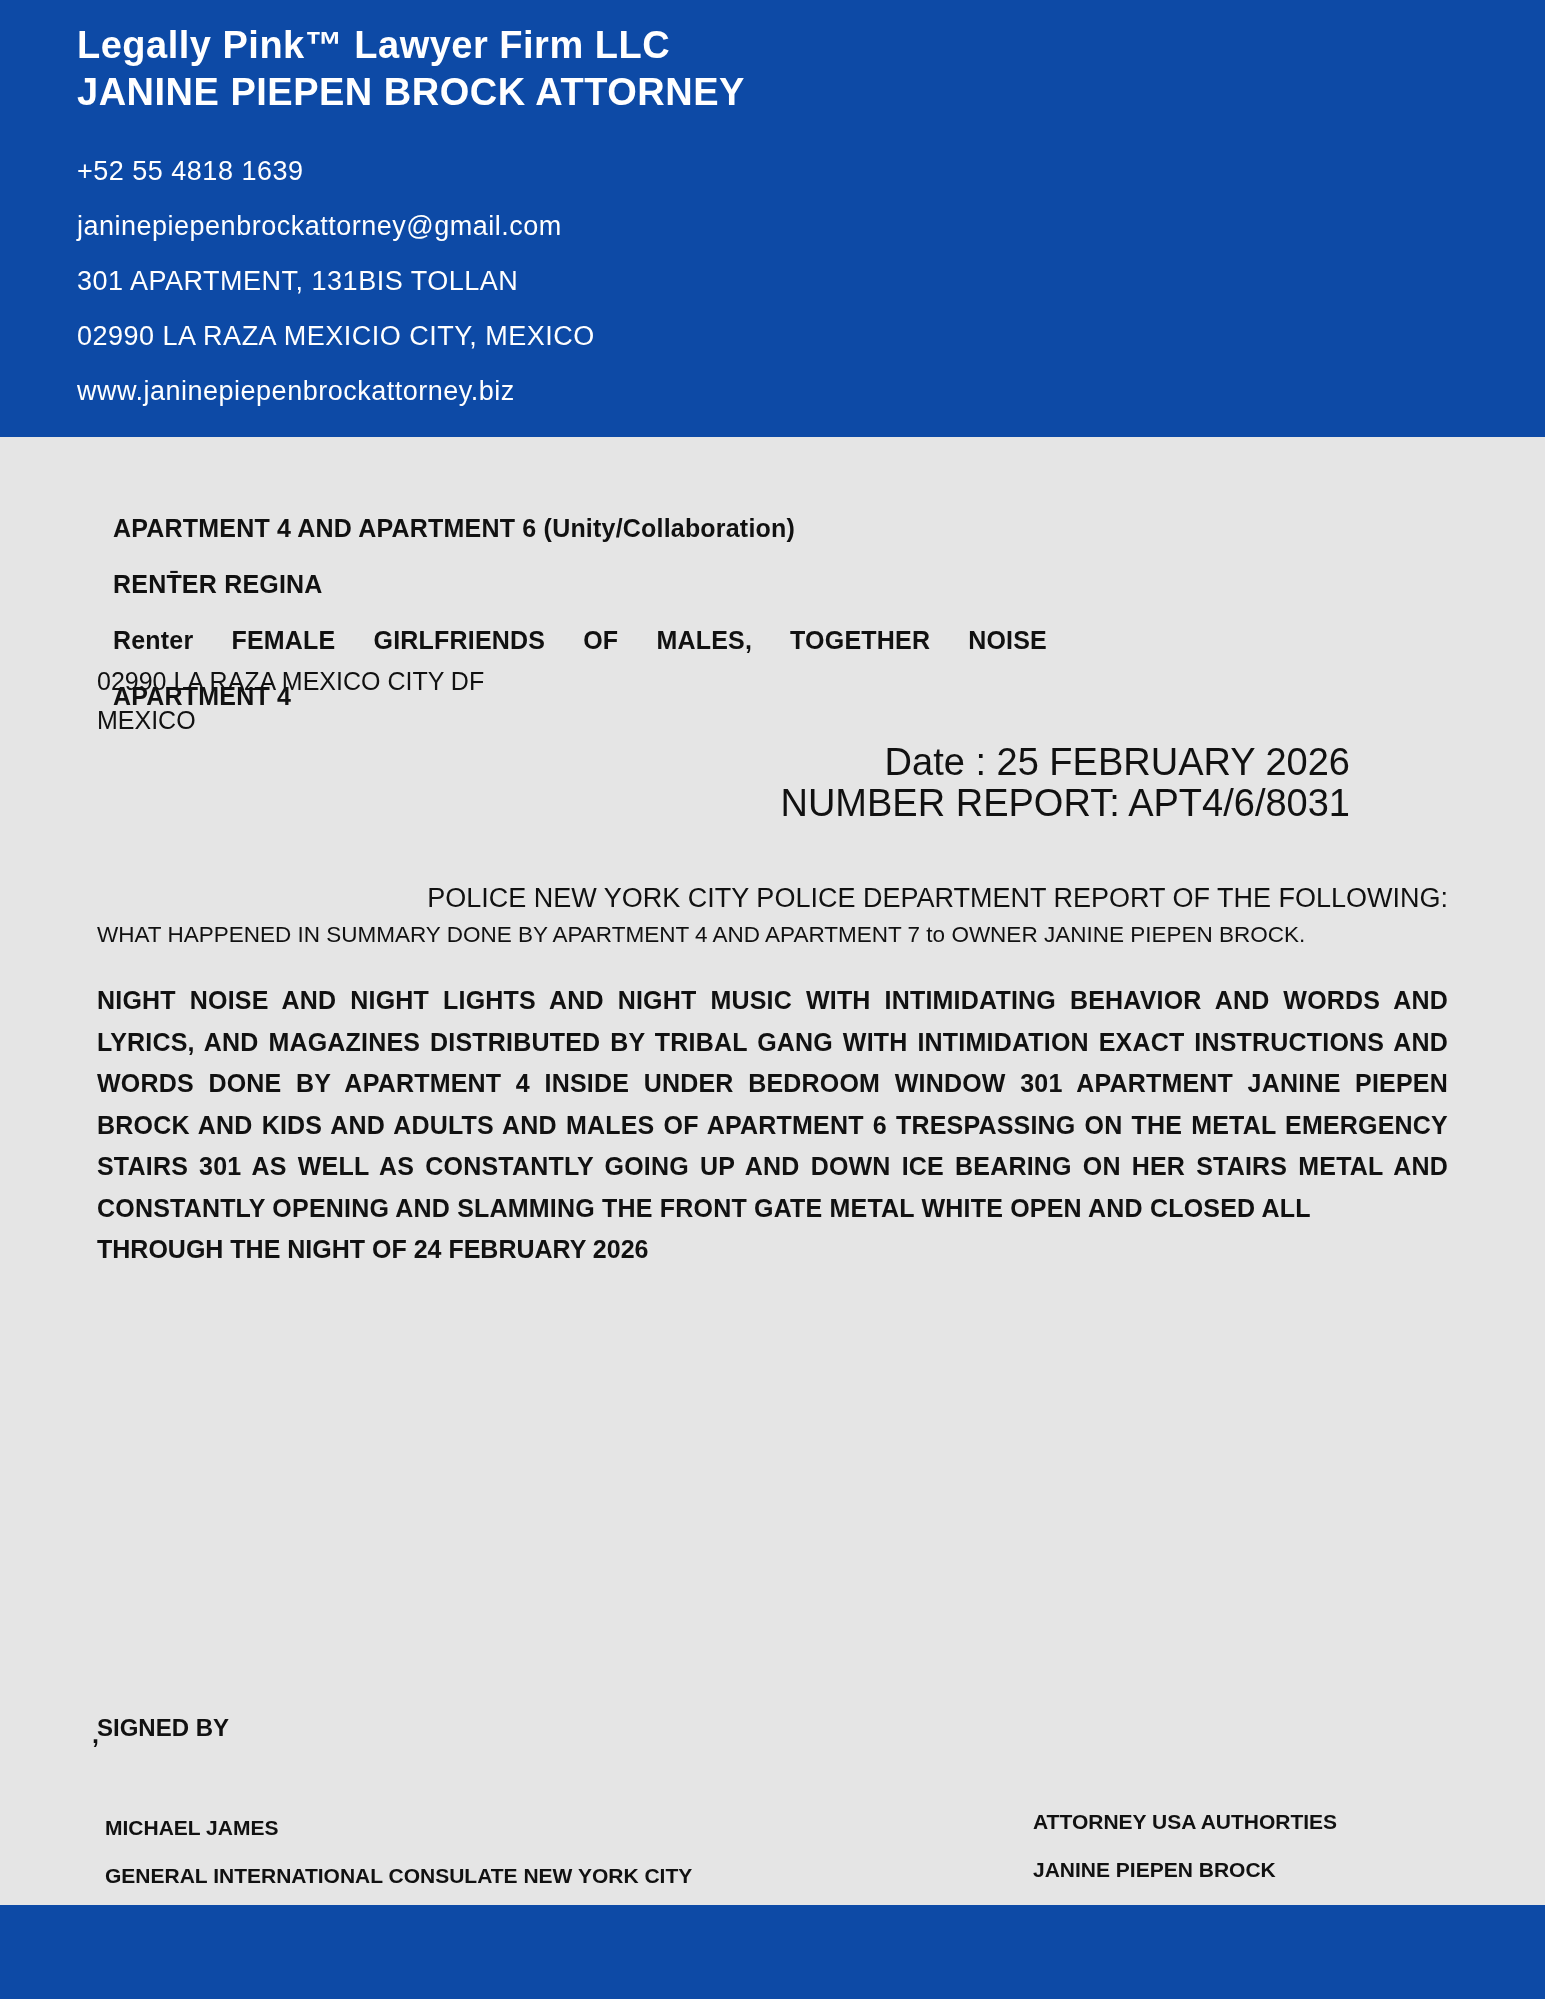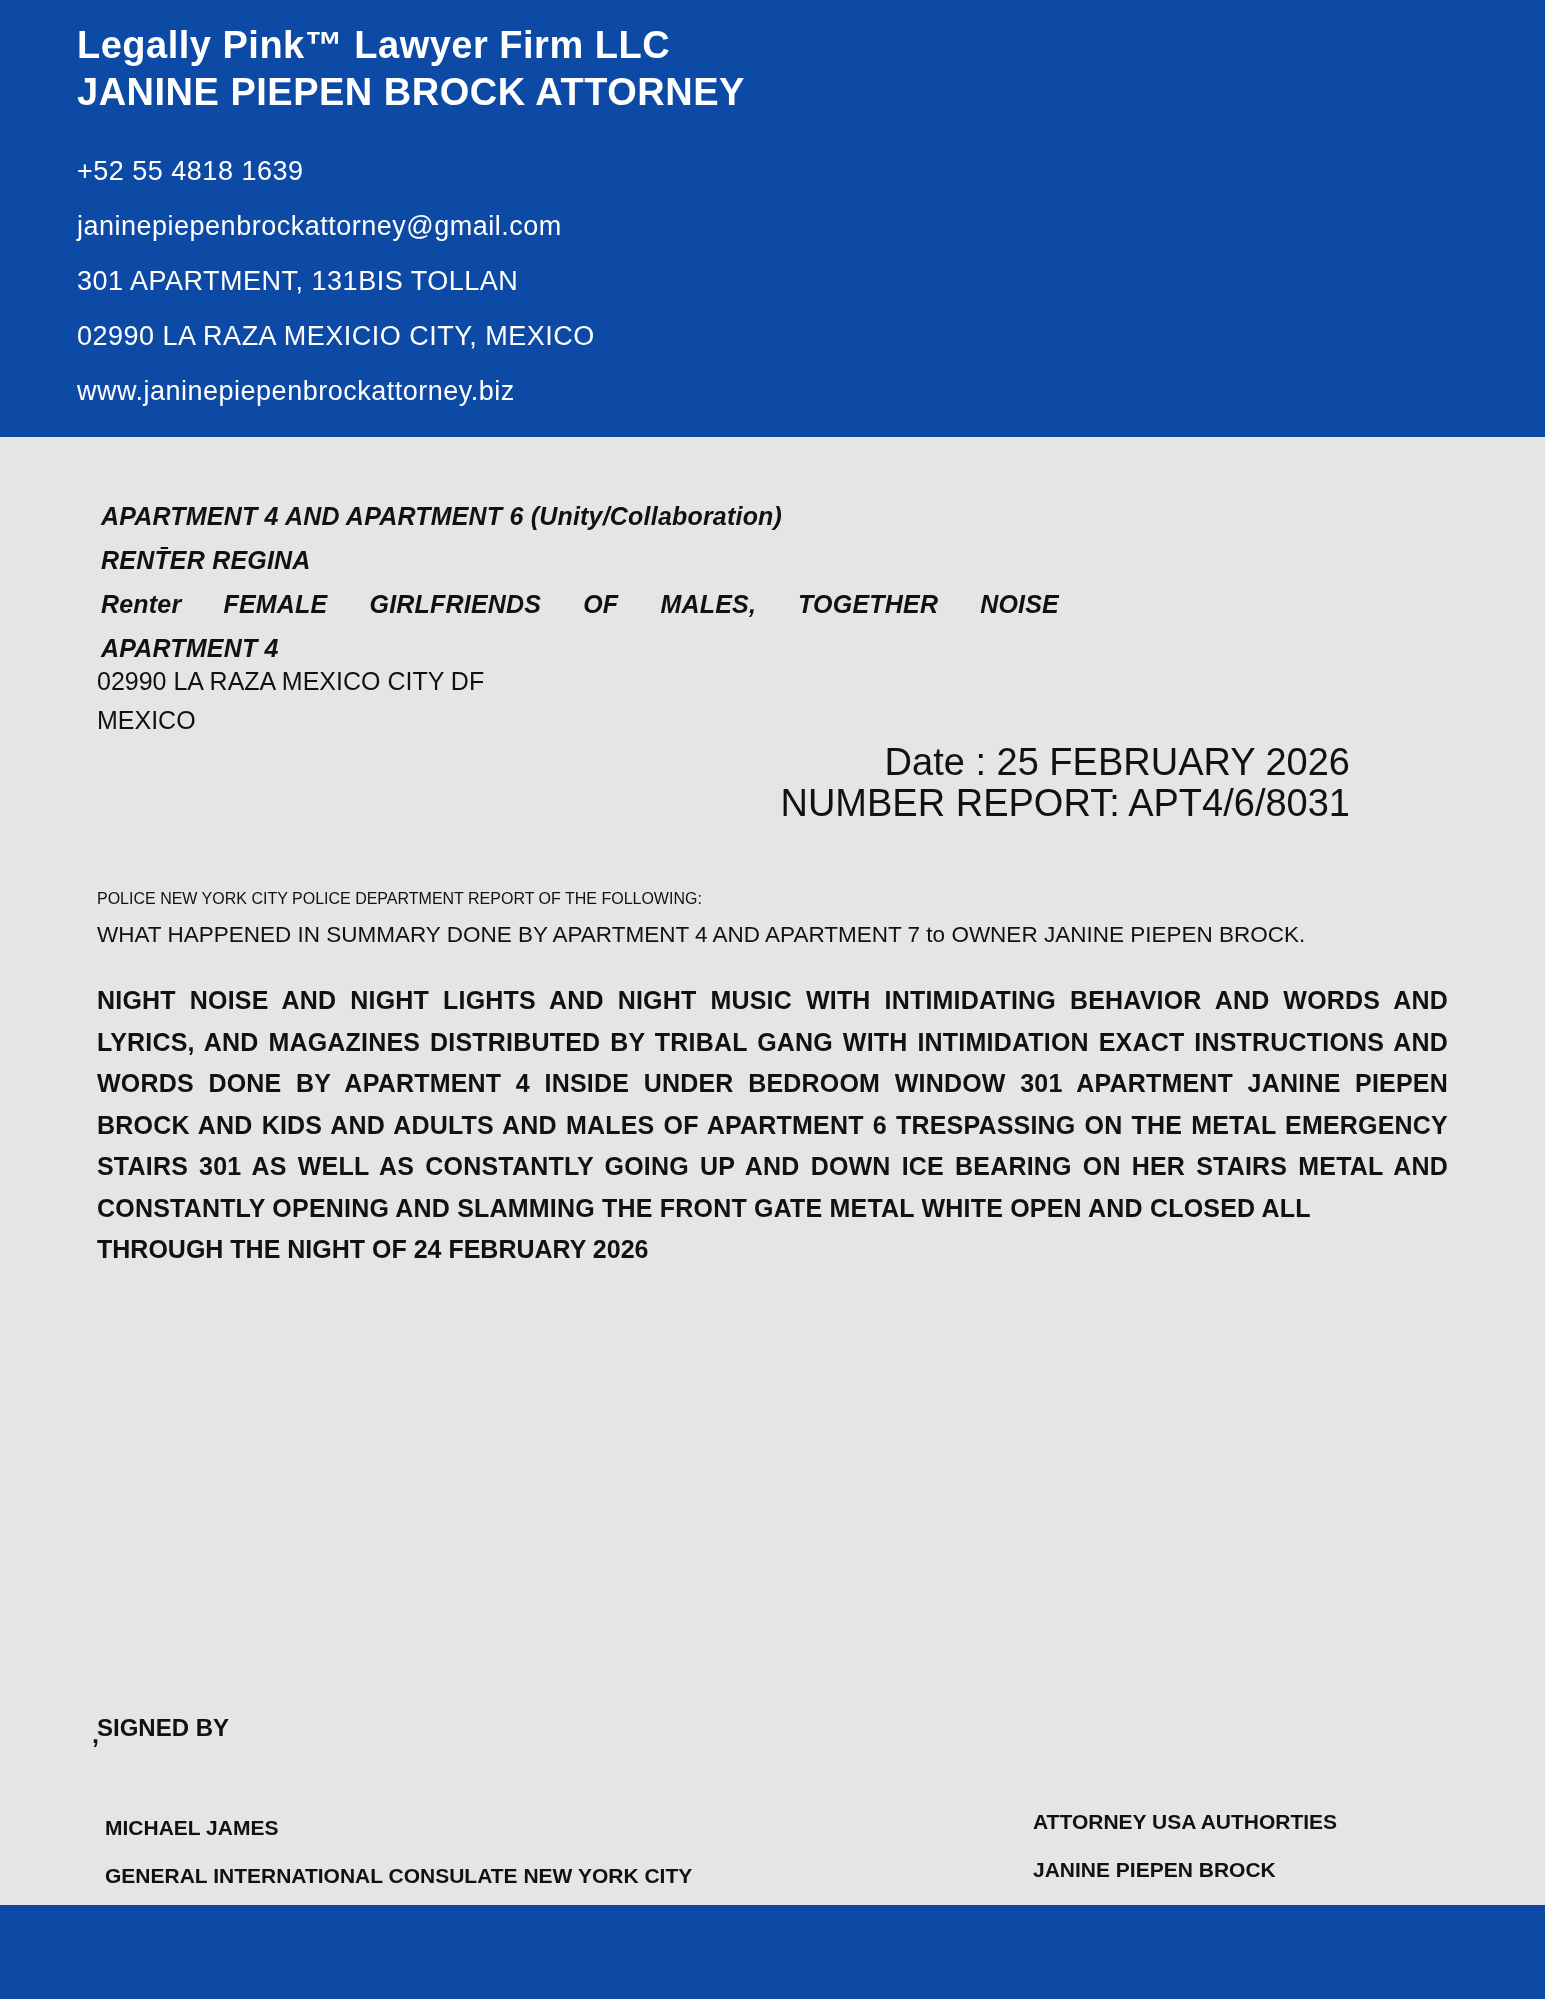--- a/index.html
+++ b/index.html
@@ -43,25 +43,24 @@
     position: absolute;
     left: 97px;
     right: 97px;
     top: 437px;
     bottom: 94px;
   }
   .b { font-weight: 700; }
   section { position: absolute; left: 0; right: 0; }
   .recipient { top: 55px; width: 966px; }
   .recipient p {
-    margin: 4px;
+    margin: 16px;
     font-size: 25px;
     line-height: 40px;
     letter-spacing: 0.2px;
-    font-style: italic;
   }
   .just-last { text-align: justify; text-align-last: justify; }
   .addr-row { top: 225px; }
   .addr p {
     margin: 0;
     font-size: 25px;
     font-weight: 400;
     line-height: 39px;
   }
   .meta {
@@ -72,23 +71,24 @@
   }
   .meta p {
     margin: 0;
     font-size: 38px;
     font-weight: 400;
     line-height: 41px;
   }
   .intro { top: 443px; }
   .intro .intro1 {
     margin: 0;
-    font-size: 16px;
+    font-size: 27px;
     font-weight: 400;
     line-height: 37px;
+    text-align: right;
   }
   .intro .intro2 {
     margin: 0;
     font-size: 22.5px;
     font-weight: 400;
     line-height: 36px;
   }
   .report-body { top: 543px; }
   .report-body p { margin: 0; }
   .main-par {

